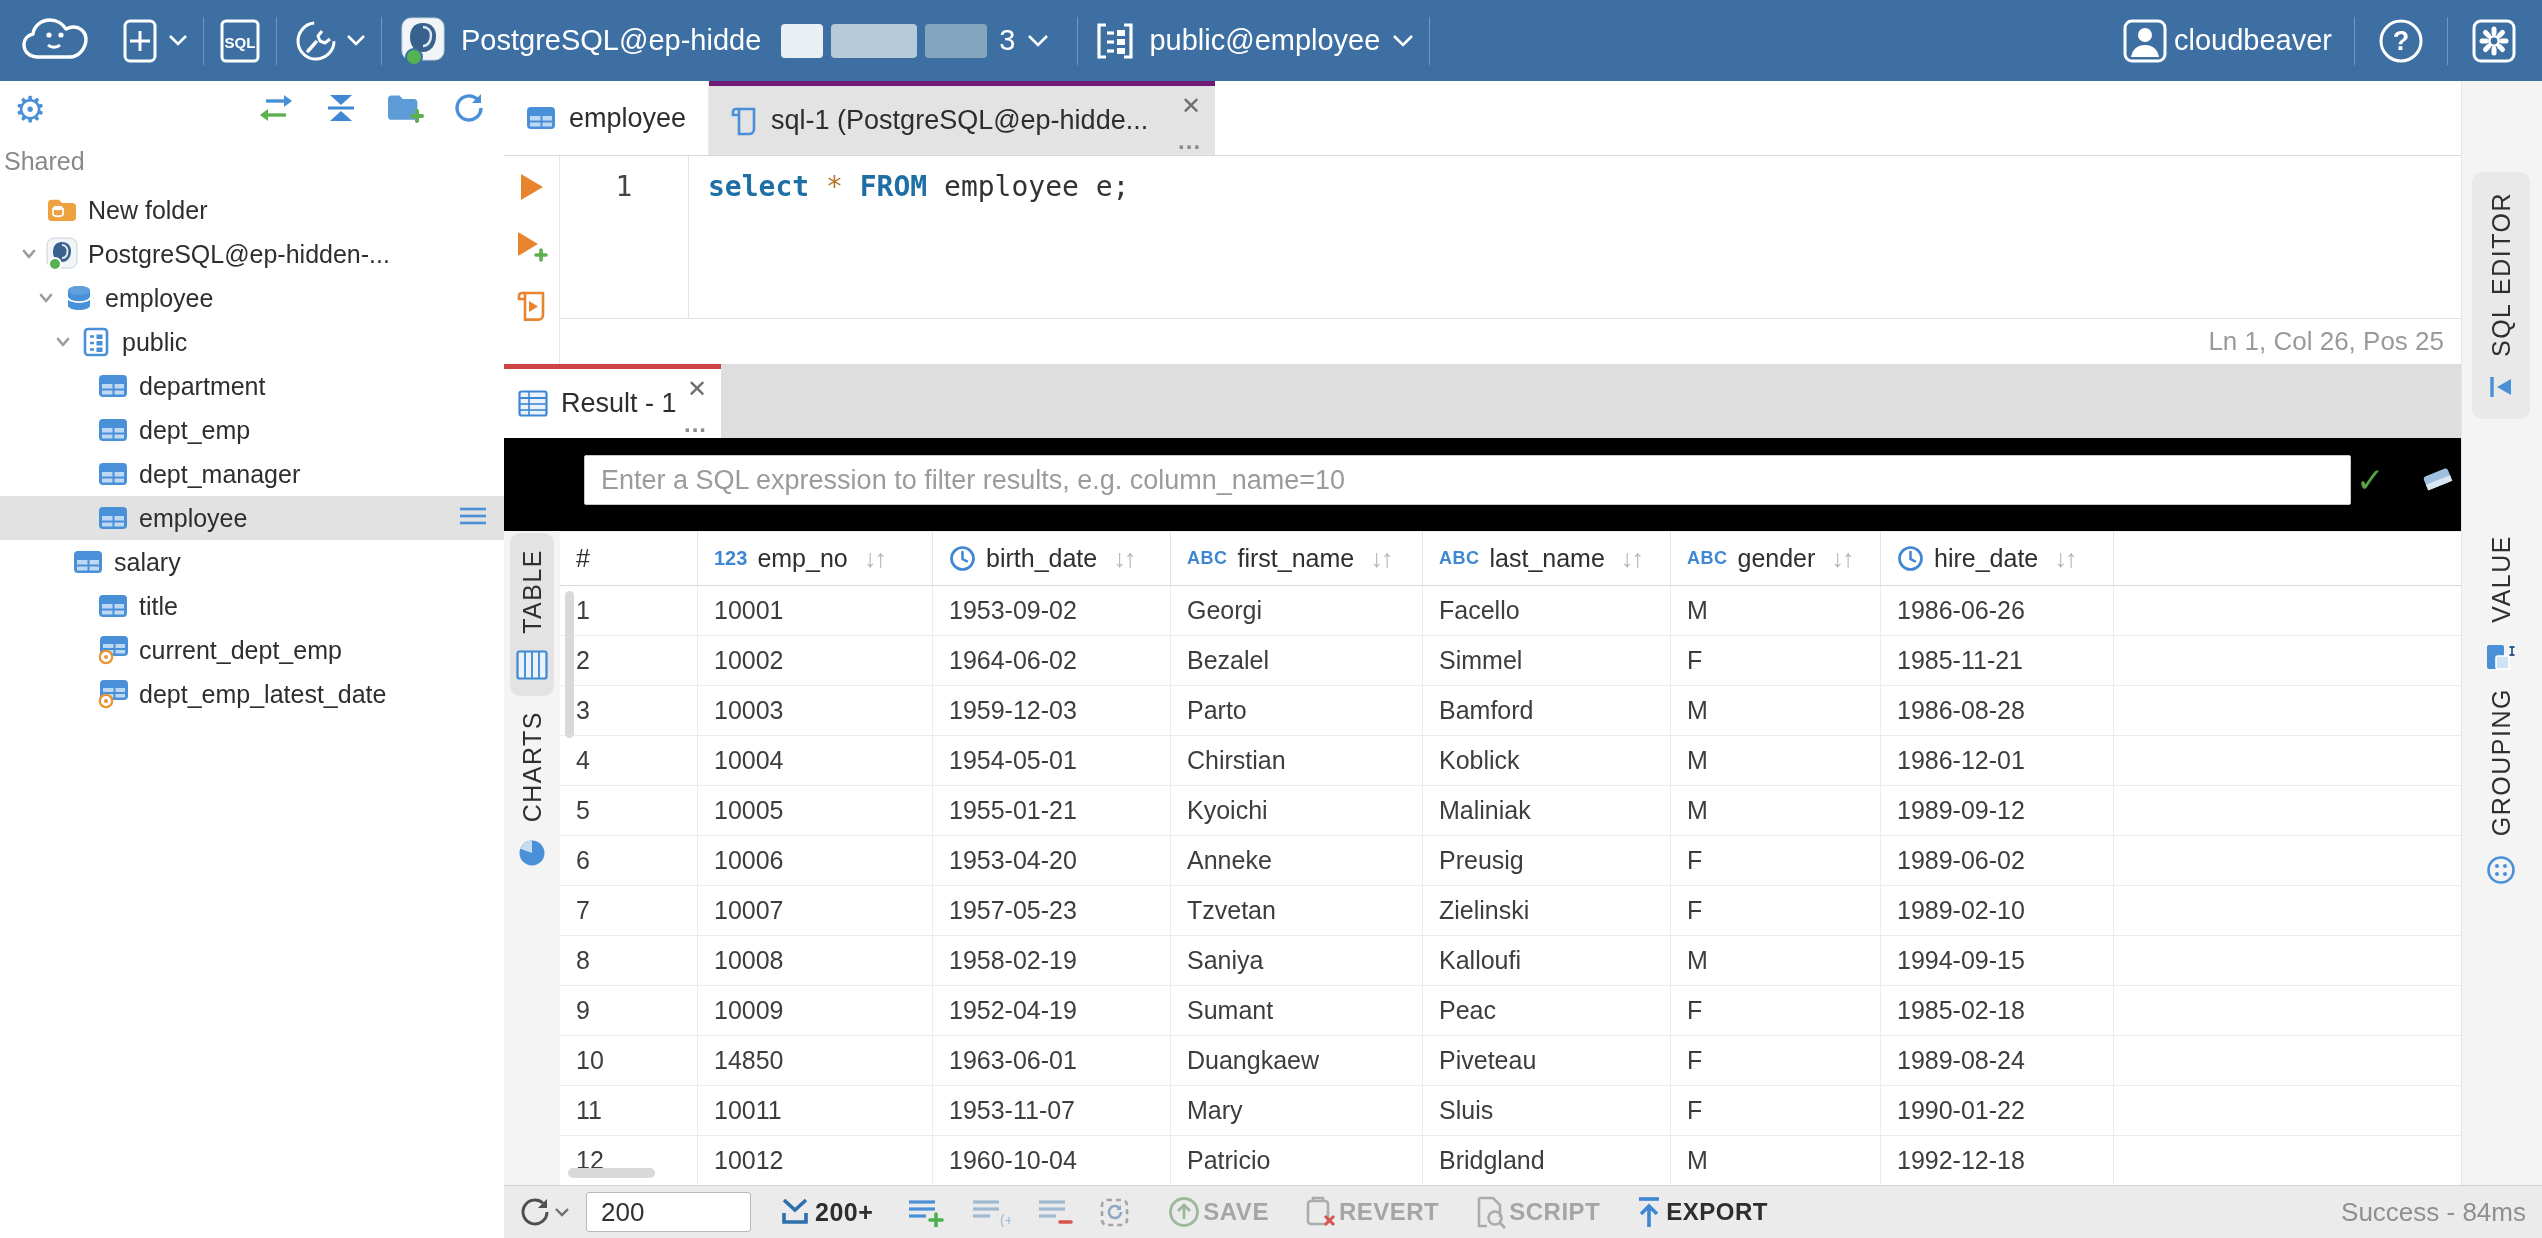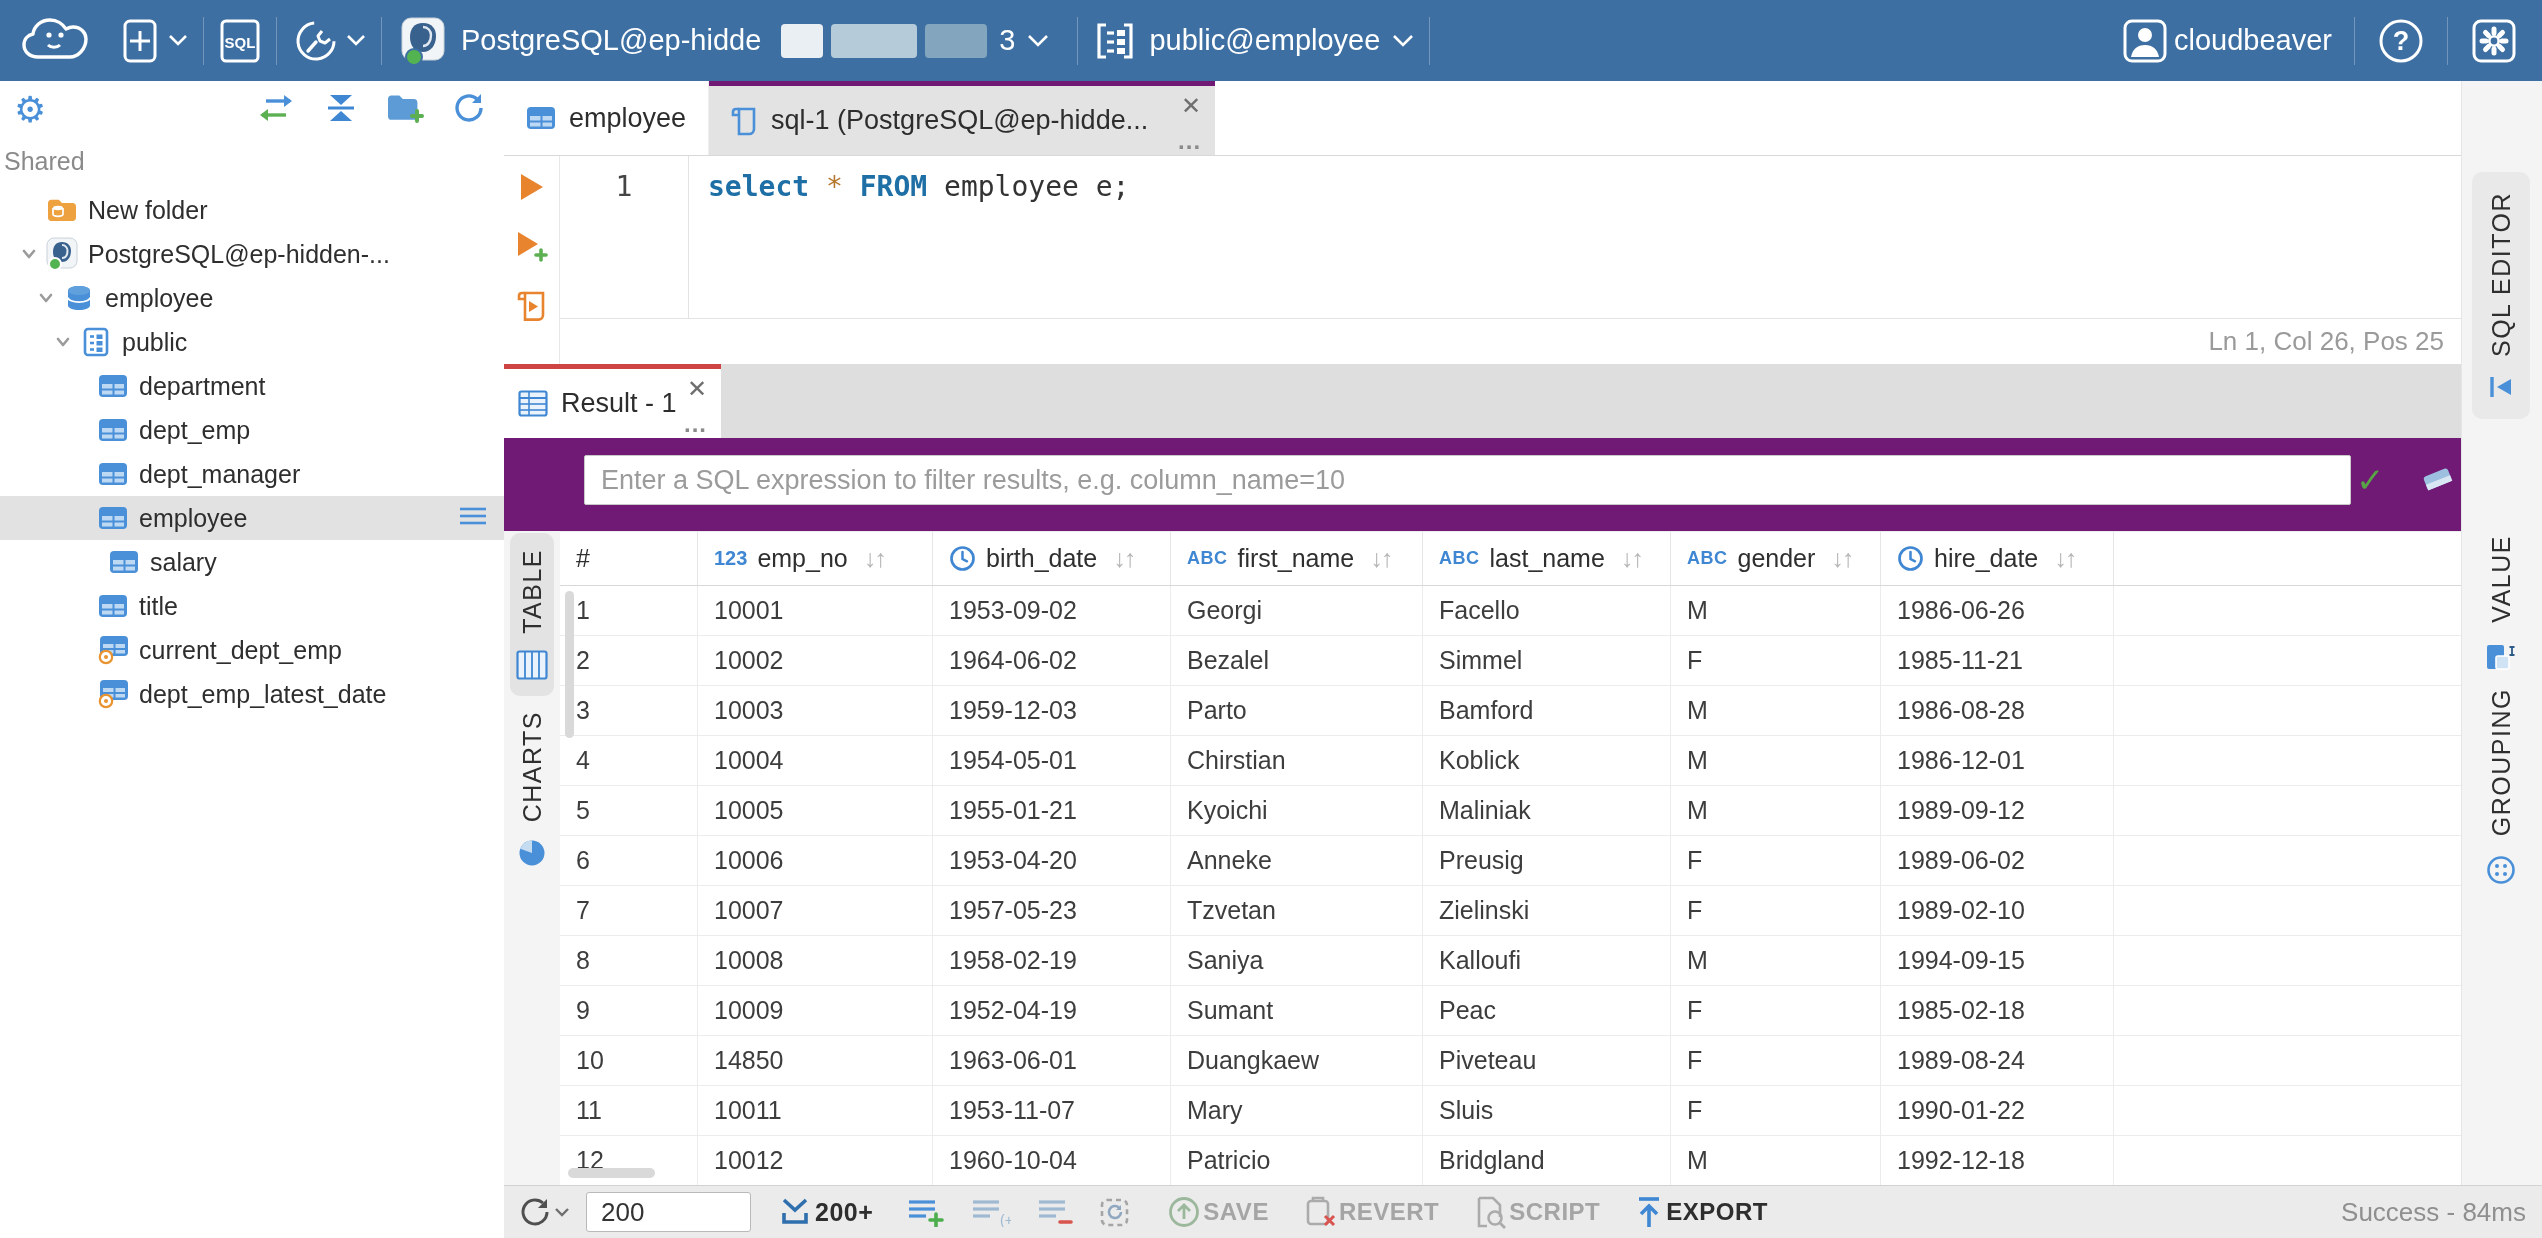--- a/index.html
+++ b/index.html
@@ -52,21 +52,21 @@
   .kw{color:#1d6fa5;font-weight:bold;}
   .star{color:#b5772e;}
   #ed-status{height:45px;border-top:1px solid #e3e3e3;display:flex;align-items:center;
              justify-content:flex-end;padding-right:18px;font-size:26px;color:#9a9a9a;}
   
   #rtabbar{height:74px;background:#dedede;display:flex;}
   #result-tab{width:217px;background:#fff;border-top:5px solid #ce4444;position:relative;
               display:flex;align-items:center;gap:13px;padding-left:14px;box-sizing:border-box;
               font-size:27px;color:#2d2d2d;cursor:pointer;}
   
-  #filterbar{height:93px;position:relative;background:#701a75;}
+  #filterbar{height:93px;position:relative;background:#000000;}
   #filter-input{position:absolute;left:80px;top:17px;width:1767px;height:50px;box-sizing:border-box;
                 border:1px solid #c8c8c8;border-radius:2px;padding:0 0 0 16px;font-size:27px;
                 color:#333;font-family:"Liberation Sans",sans-serif;outline:none;}
   #filter-input::placeholder{color:#9b9b9b;}
   #filter-check{position:absolute;left:1852px;top:22px;font-size:34px;color:#57a345;cursor:pointer;}
   #filter-clear{position:absolute;left:1916px;top:26px;cursor:pointer;}
   
   #gridarea{height:655px;display:flex;}
   #lstrip{width:56px;background:#f4f4f4;position:relative;flex:0 0 auto;}
   .ltab{position:absolute;left:6px;width:44px;border-radius:10px;display:flex;flex-direction:column;
@@ -375,21 +375,21 @@
           </span>
           <span class="tlabel">employee</span>
           <span class="tmenu"><svg width="30" height="22" viewBox="0 0 30 22">
               <g stroke="#4a90d9" stroke-width="2.6">
                 <line x1="2" y1="4" x2="28" y2="4"></line>
                 <line x1="2" y1="11" x2="28" y2="11"></line>
                 <line x1="2" y1="18" x2="28" y2="18"></line>
               </g>
             </svg></span>
         </div>
-        <div class="tree-row" style="padding-left: 76px;">
+        <div class="tree-row" style="padding-left: 40px;">
           <span class="tchev"></span>
           <span class="ticon">
             <svg width="30" height="26" viewBox="0 0 30 26">
               <rect x="1" y="2" width="28" height="22" rx="4" fill="#4a90d9"></rect>
               <rect x="4" y="11" width="10.5" height="4.5" fill="#bcd8f2"></rect>
               <rect x="16.5" y="11" width="9.5" height="4.5" fill="#bcd8f2"></rect>
               <rect x="4" y="17.5" width="10.5" height="4" fill="#bcd8f2"></rect>
               <rect x="16.5" y="17.5" width="9.5" height="4" fill="#bcd8f2"></rect>
             </svg>
           </span>

